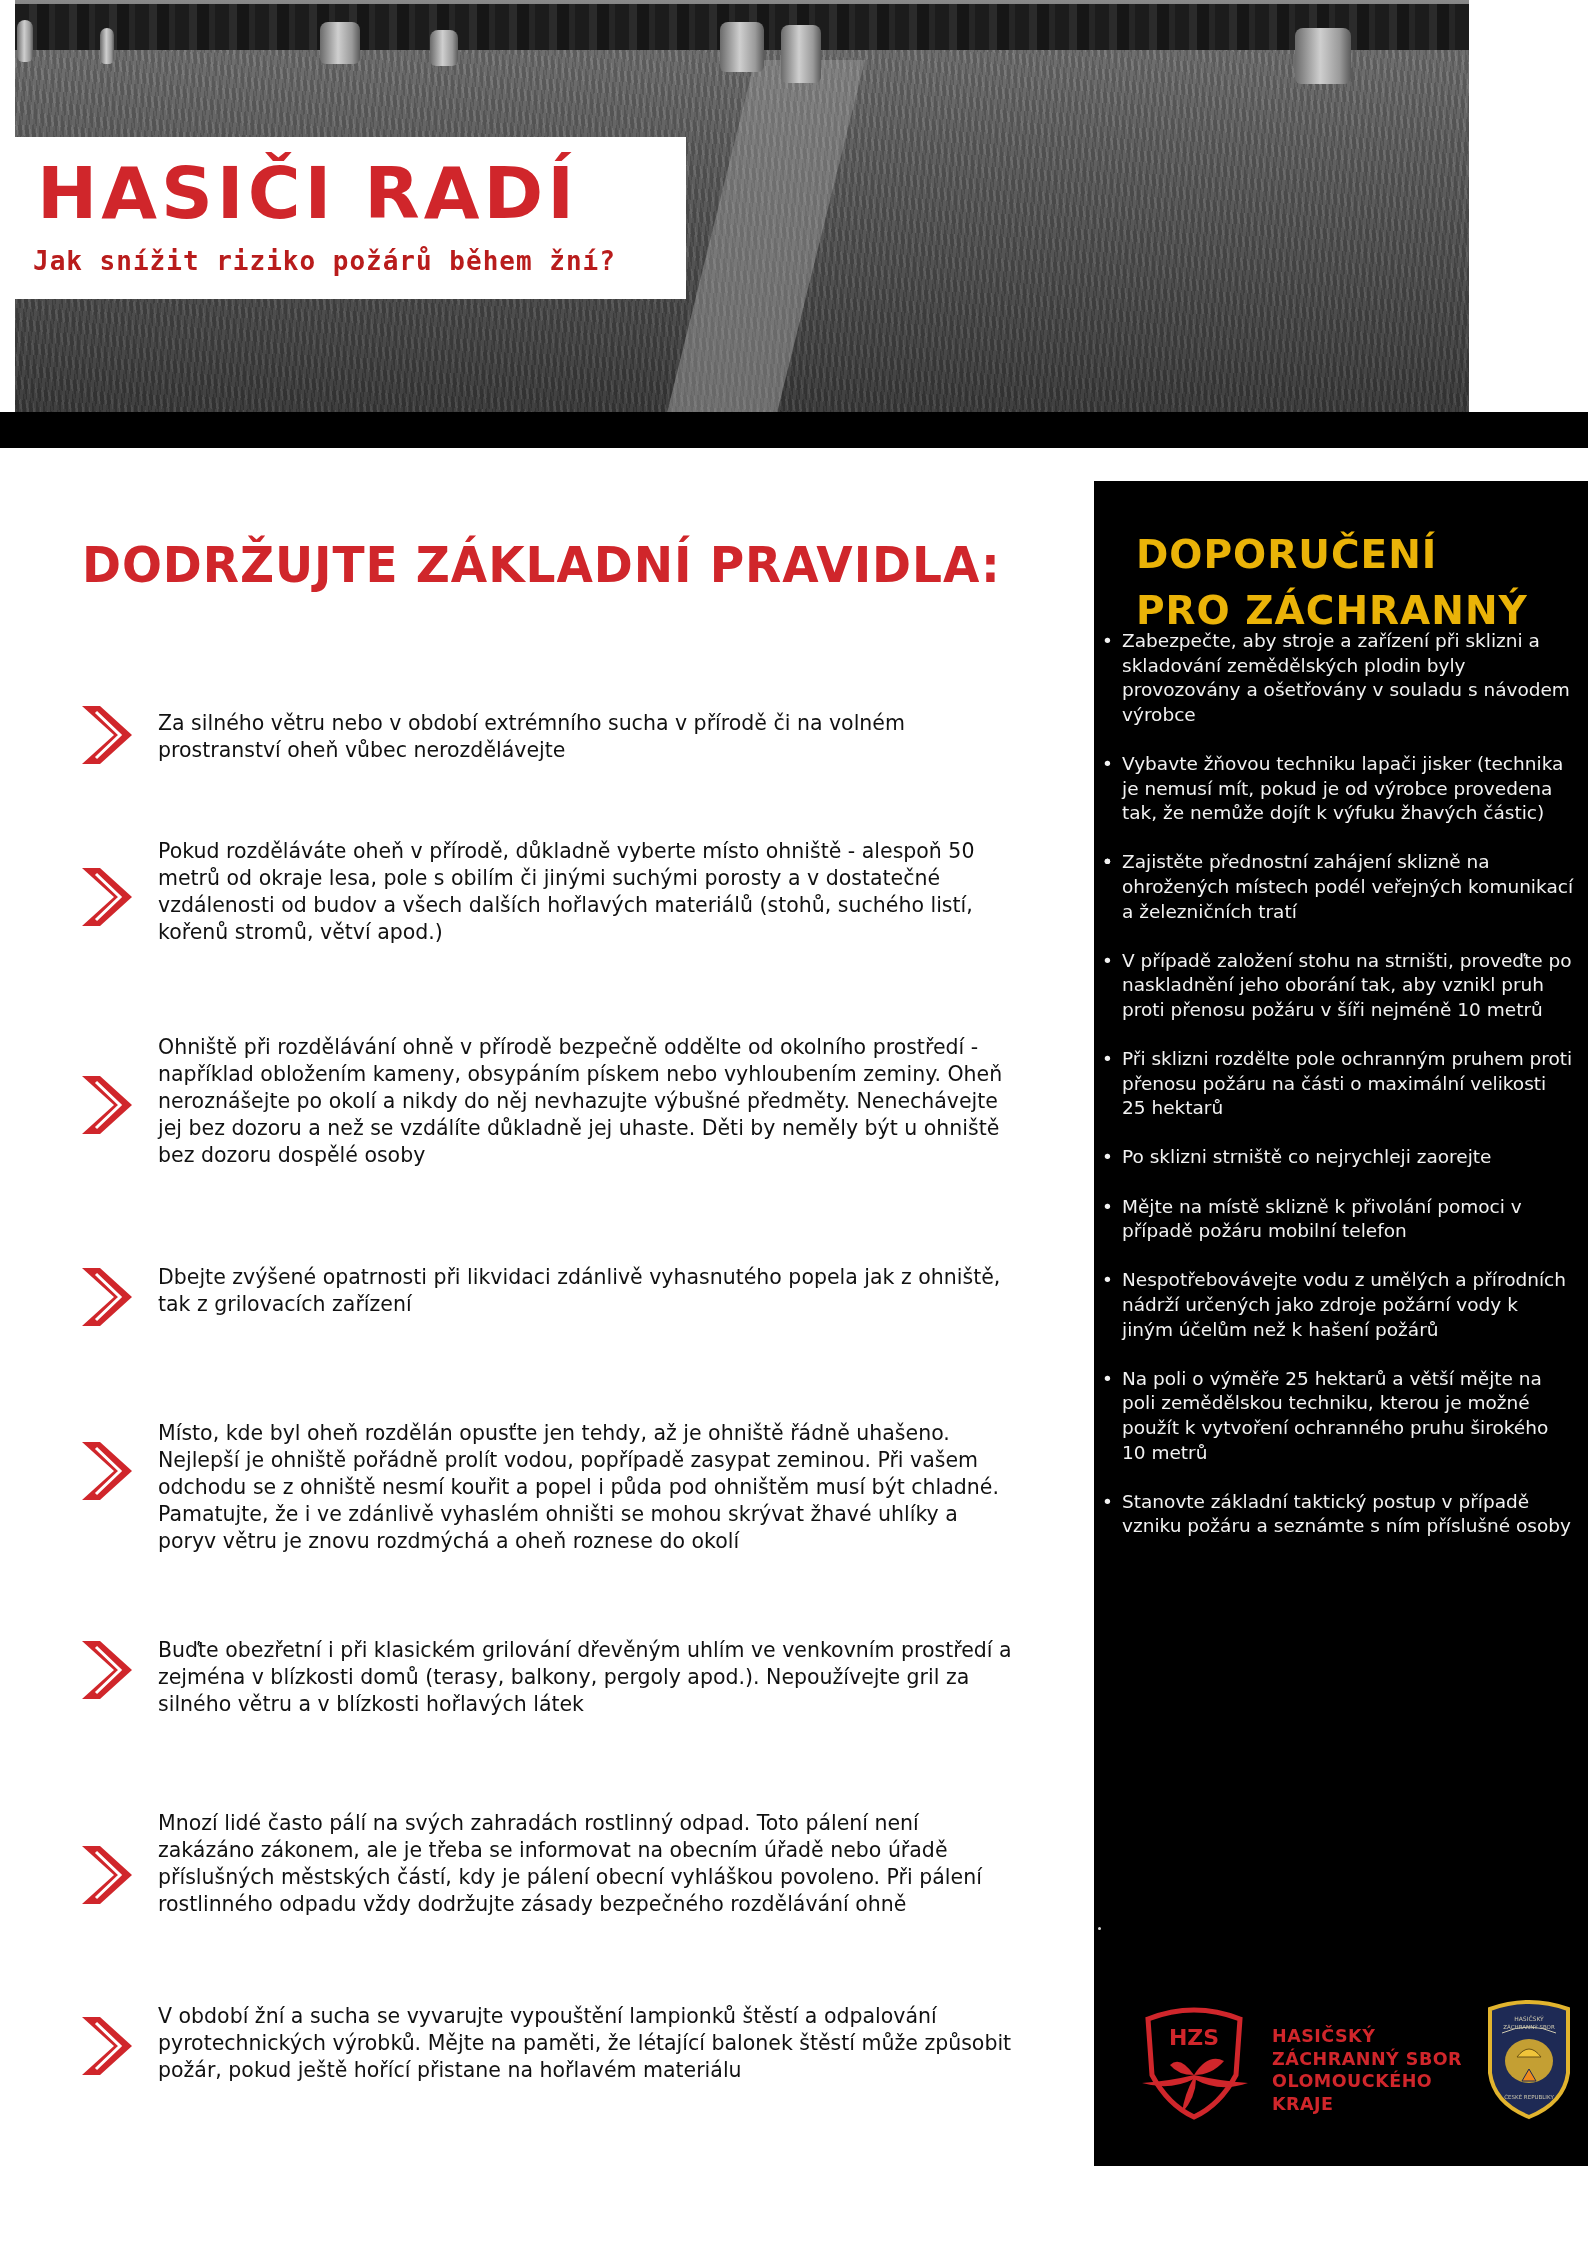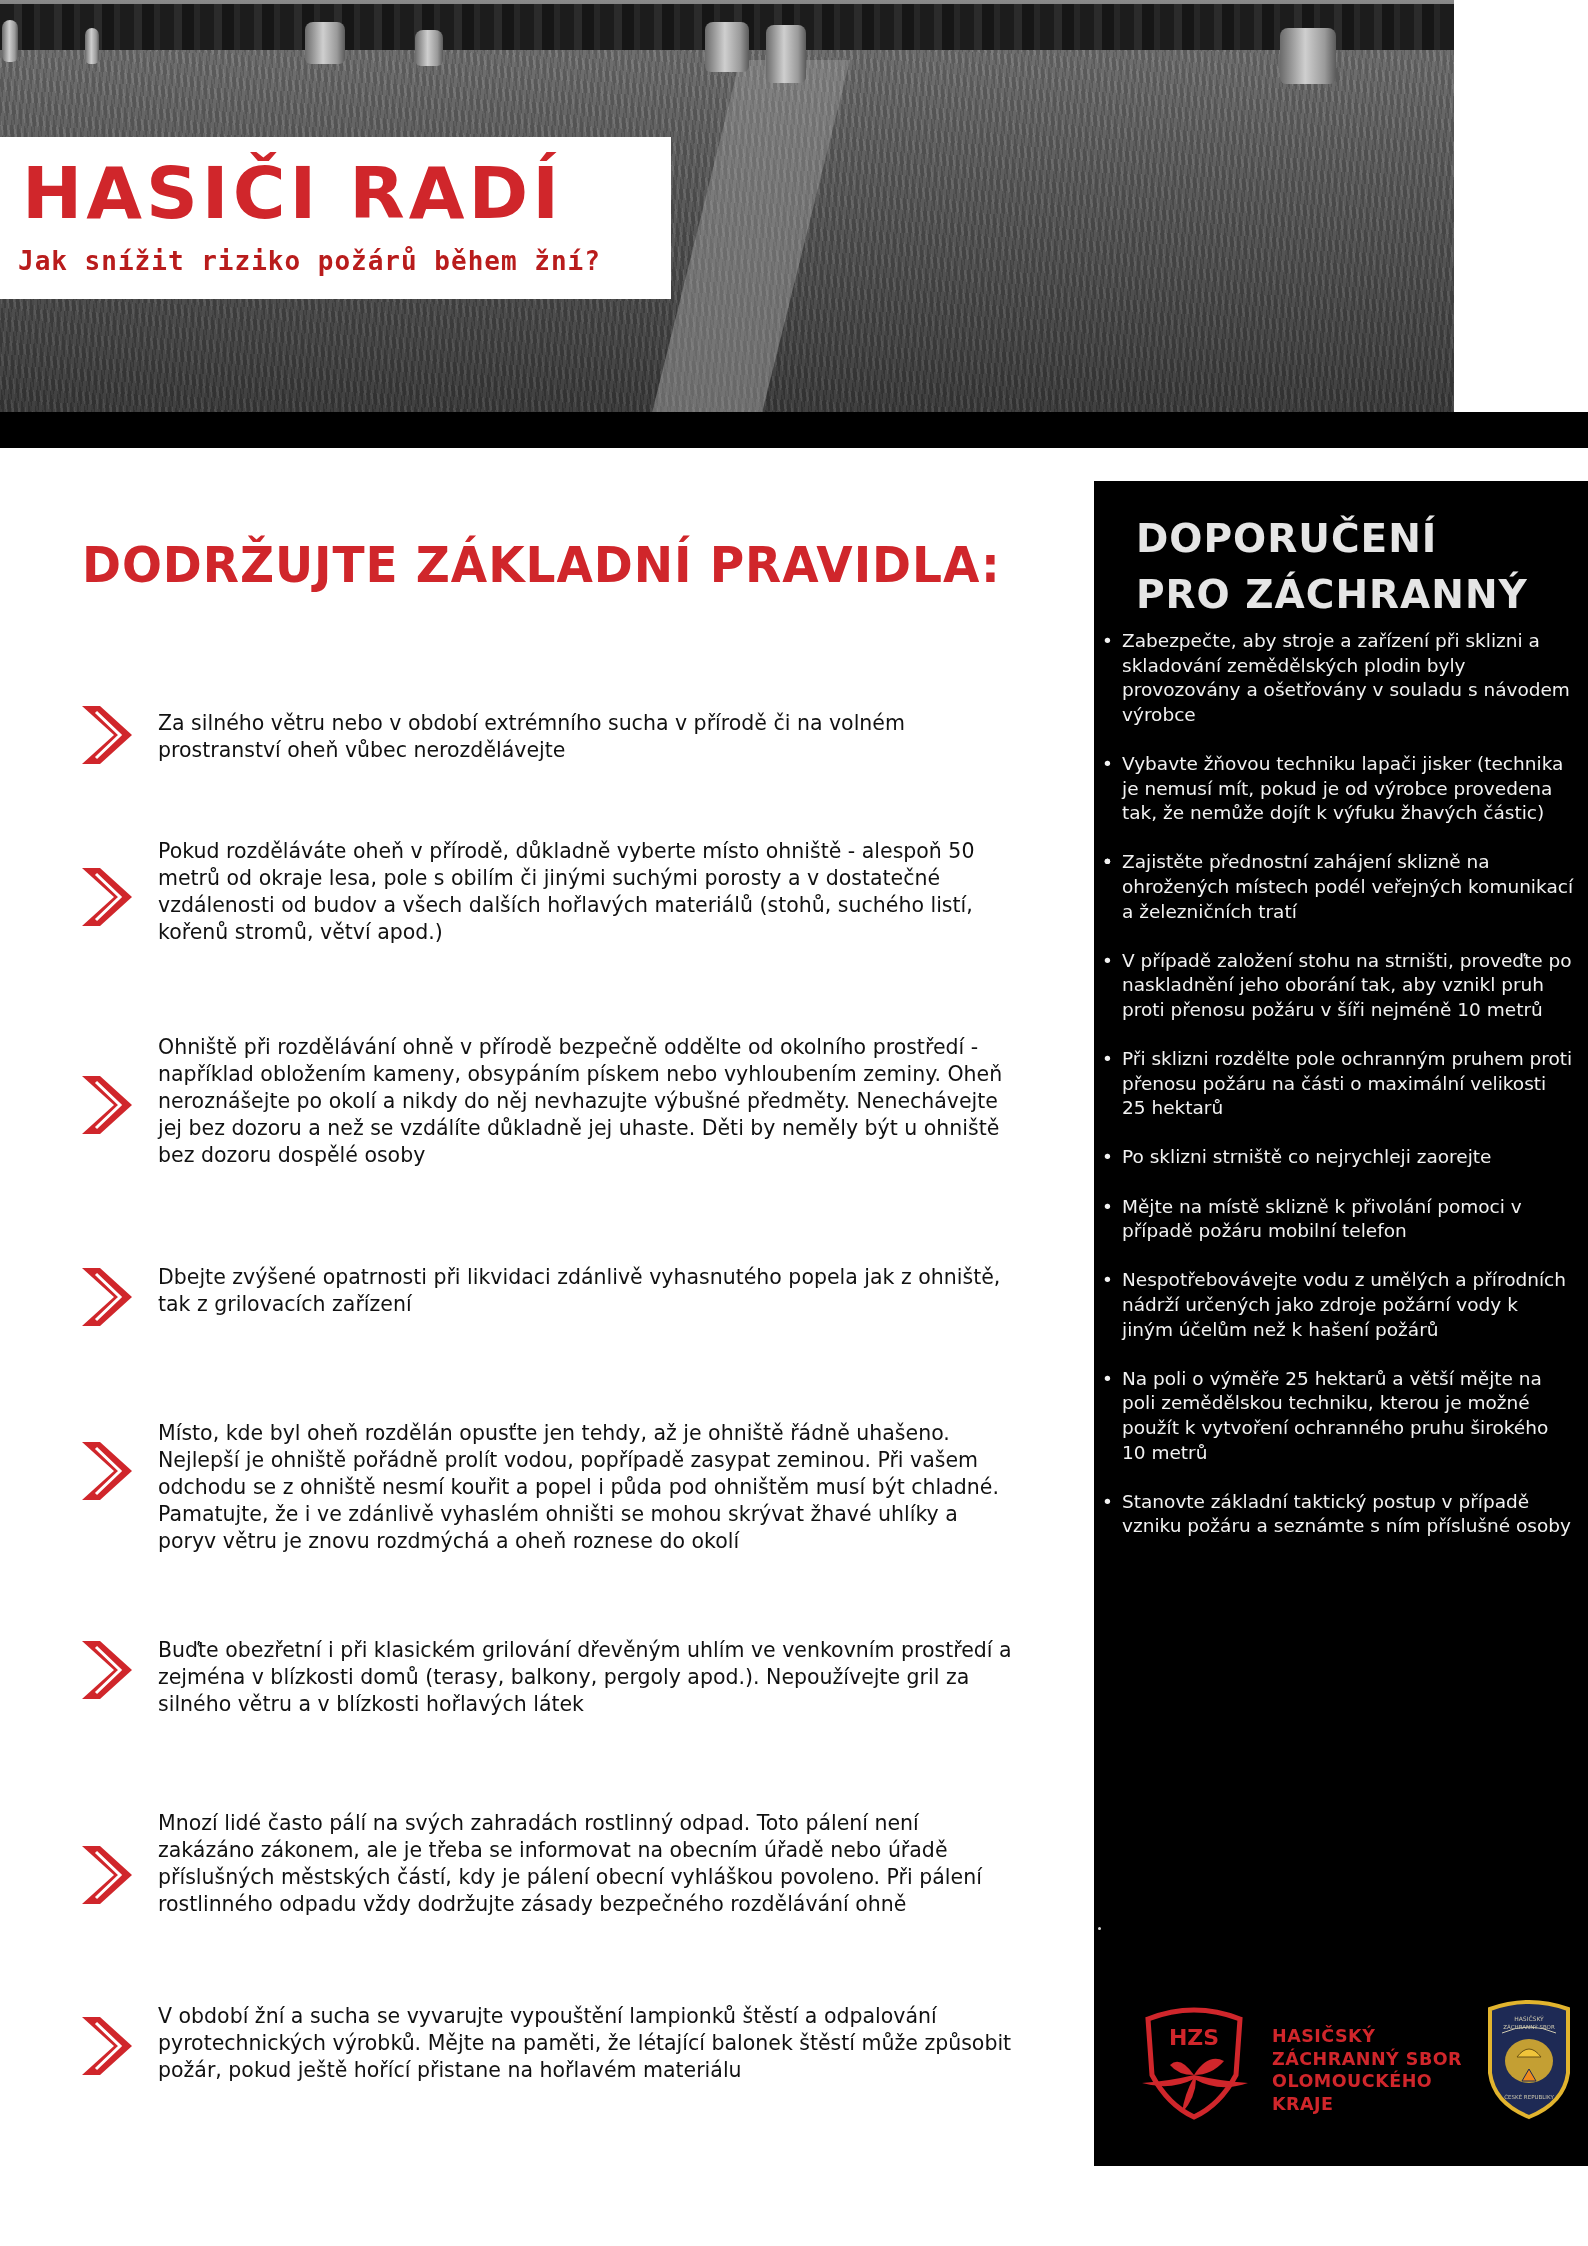--- a/index.html
+++ b/index.html
@@ -1,21 +1,21 @@
 <!DOCTYPE html>
 <html><head>
 <meta charset="utf-8">
 <style>
   * { box-sizing: border-box; margin: 0; padding: 0; }
   html, body { width: 1588px; height: 2246px; background: #ffffff; overflow: hidden; }
   body { position: relative; font-family: "DejaVu Sans", "Liberation Sans", sans-serif; color: #111; }
 
   
   .hero {
-    position: absolute; left: 0; top: 0; width: 1454px; height: 412px;
+    position: absolute; left: 15px; top: 0; width: 1454px; height: 412px;
     background:
       linear-gradient(180deg, #5a5a5a 0px, #3a3a3a 40px, #2c2c2c 55px, #6c6c6c 70px, #5e5e5e 140px, #4a4a4a 260px, #3c3c3c 412px);
     overflow: hidden;
   }
   .hero .sky { position: absolute; left: 0; top: 0; width: 100%; height: 30px; background: linear-gradient(180deg,#8a8a8a,#6a6a6a); }
   .hero .trees { position: absolute; left: 0; top: 4px; width: 100%; height: 48px;
     background: repeating-linear-gradient(90deg, #1c1c1c 0 14px, #2b2b2b 14px 22px, #161616 22px 34px, #262626 34px 40px);
     border-radius: 0 0 2px 2px; }
   .hero .field { position: absolute; left: 0; top: 50px; width: 100%; height: 362px;
     background:
@@ -58,23 +58,23 @@
   .rule .text {
     position: absolute; left: 76px; width: 860px;
     font-family: "DejaVu Sans", sans-serif; font-size: 20.5px; line-height: 27px; color: #111; font-weight: 500;
   }
 
   
   .sidebar {
     position: absolute; left: 1094px; top: 481px; width: 494px; height: 1685px; background: #000;
   }
   .sidebar .heading {
-    position: absolute; left: 42px; top: 30px;
+    position: absolute; left: 42px; top: 46px;
     font-family: "DejaVu Sans", sans-serif; font-weight: bold; font-size: 39px; line-height: 56px;
-    color: #e5e5e5; letter-spacing: 1px;
+    color: #eab308; letter-spacing: 1px;
   }
   .sidebar ul { position: absolute; left: 0; top: 148px; width: 494px; list-style: none; }
   .sidebar li {
     position: relative; padding-left: 28px; padding-right: 14px;
     font-family: "DejaVu Sans", sans-serif; font-size: 18.5px; line-height: 24.6px; color: #f2f2f2;
     margin-bottom: 24.6px;
   }
   .sidebar li .bullet { position: absolute; left: 8px; top: 0; color: #f2f2f2; }
   .sidebar .stray-dot { position: absolute; left: 4px; top: 1446px; width: 3px; height: 3px; background: #ddd; border-radius: 50%; }
 

